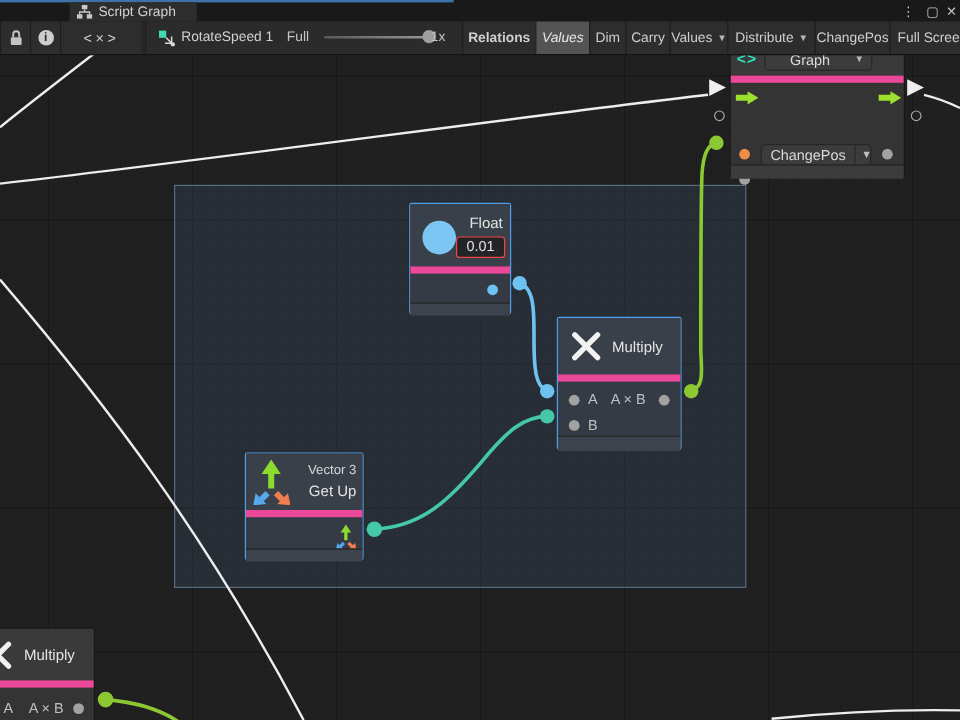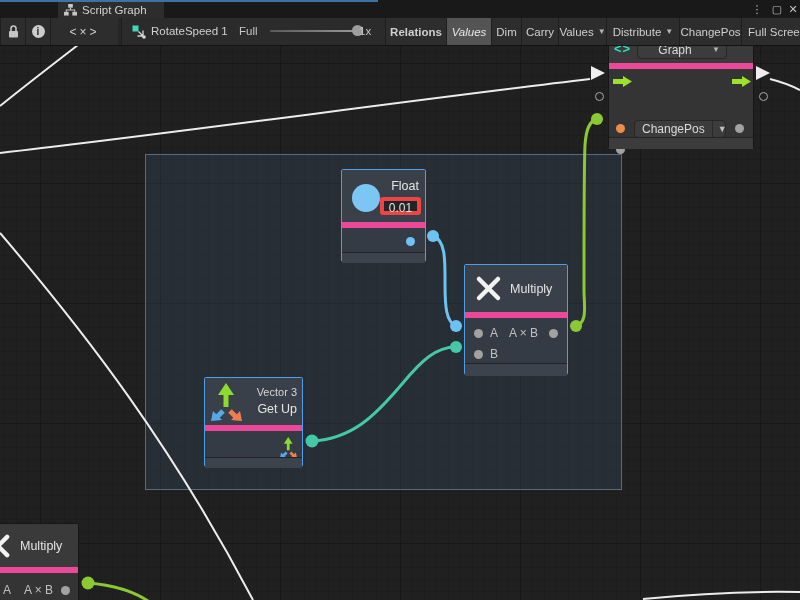--- a/index.html
+++ b/index.html
@@ -41,21 +41,21 @@
   .ring { position:absolute; width:9px; height:9px; border-radius:50%; border:1.5px solid #a8a8a8; }
   .tri-r { position:absolute; width:0; height:0; border-top:7px solid transparent;
            border-bottom:7px solid transparent; border-left:14px solid #eeeeee; }
 
   .dropdown { position:absolute; background:#3c3c3c; border:1px solid #272727; border-radius:4px;
               color:#dadada; font-size:12px; display:flex; align-items:center; }
   .dropdown .dd-caret { margin-left:auto; padding:0 5px; border-left:1px solid #2a2a2a;
               color:#bdbdbd; font-size:9px; align-self:stretch; display:flex; align-items:center; }
   .dd-label { padding:0 7px; white-space:nowrap; }
 
-  .valuebox { position:absolute; background:#222427; border:4px solid #ef4444; border-radius:3px;
+  .valuebox { position:absolute; background:#222427; border:1px solid #ef4444; border-radius:3px;
               color:#e2e2e2; font-size:12px; text-align:center; line-height:15px; }
 
   
   #tabbar { position:absolute; left:0; top:0; width:800px; height:18px; background:#191919; z-index:10; }
   #accent-line { position:absolute; left:0; top:0; width:378px; height:2px; background:#3d72a8; }
   #tab { position:absolute; left:12px; top:2px; width:106px; height:16px; background:#2d2d2d;
          display:flex; align-items:center; gap:5px; padding-left:6px;margin-left:46px; }
   #tab span { color:#d2d2d2; font-size:11.5px; white-space:nowrap; }
   .winctl { position:absolute; top:0; height:18px; width:16px; color:#c0c0c0; font-size:11px;
             display:flex; align-items:center; justify-content:center; }

